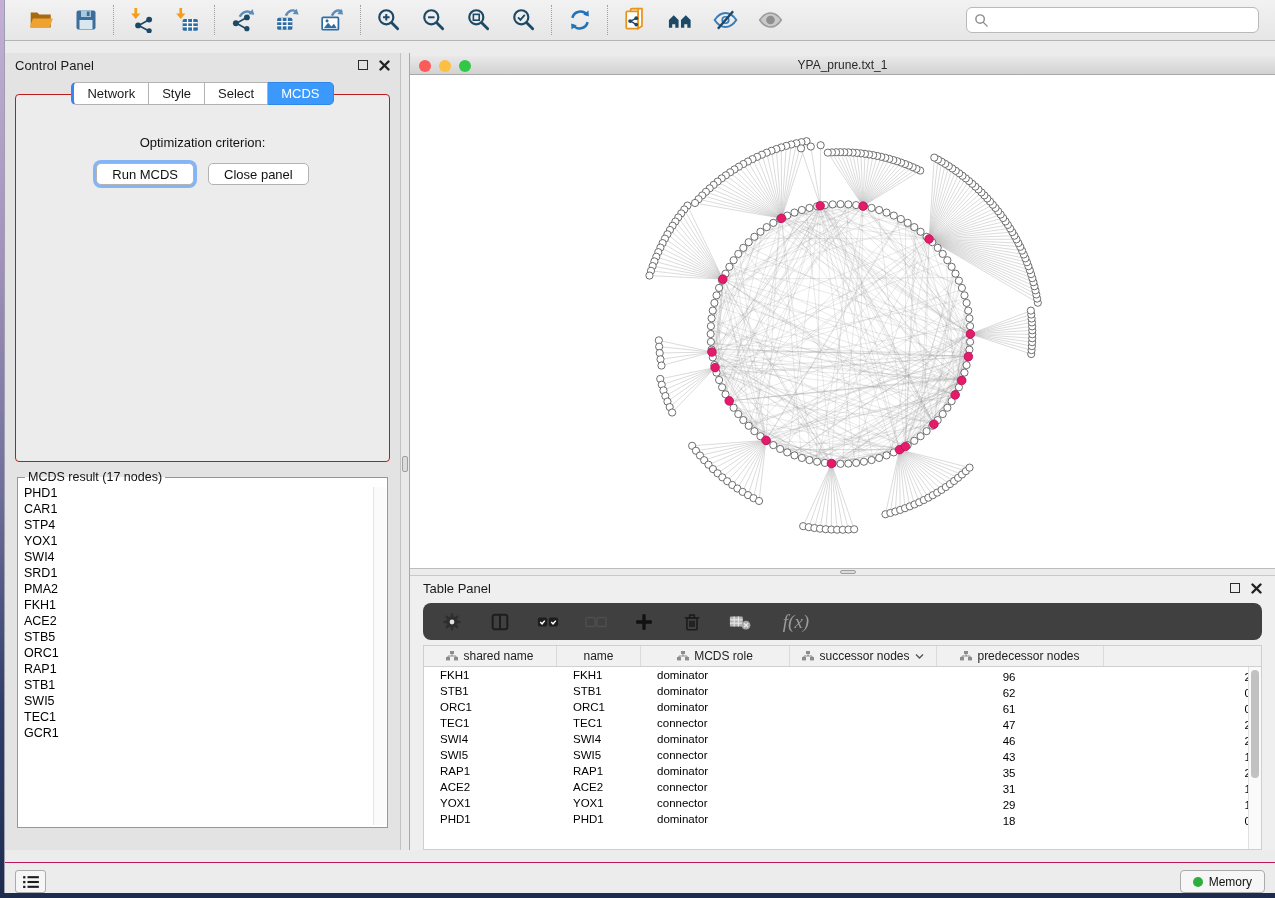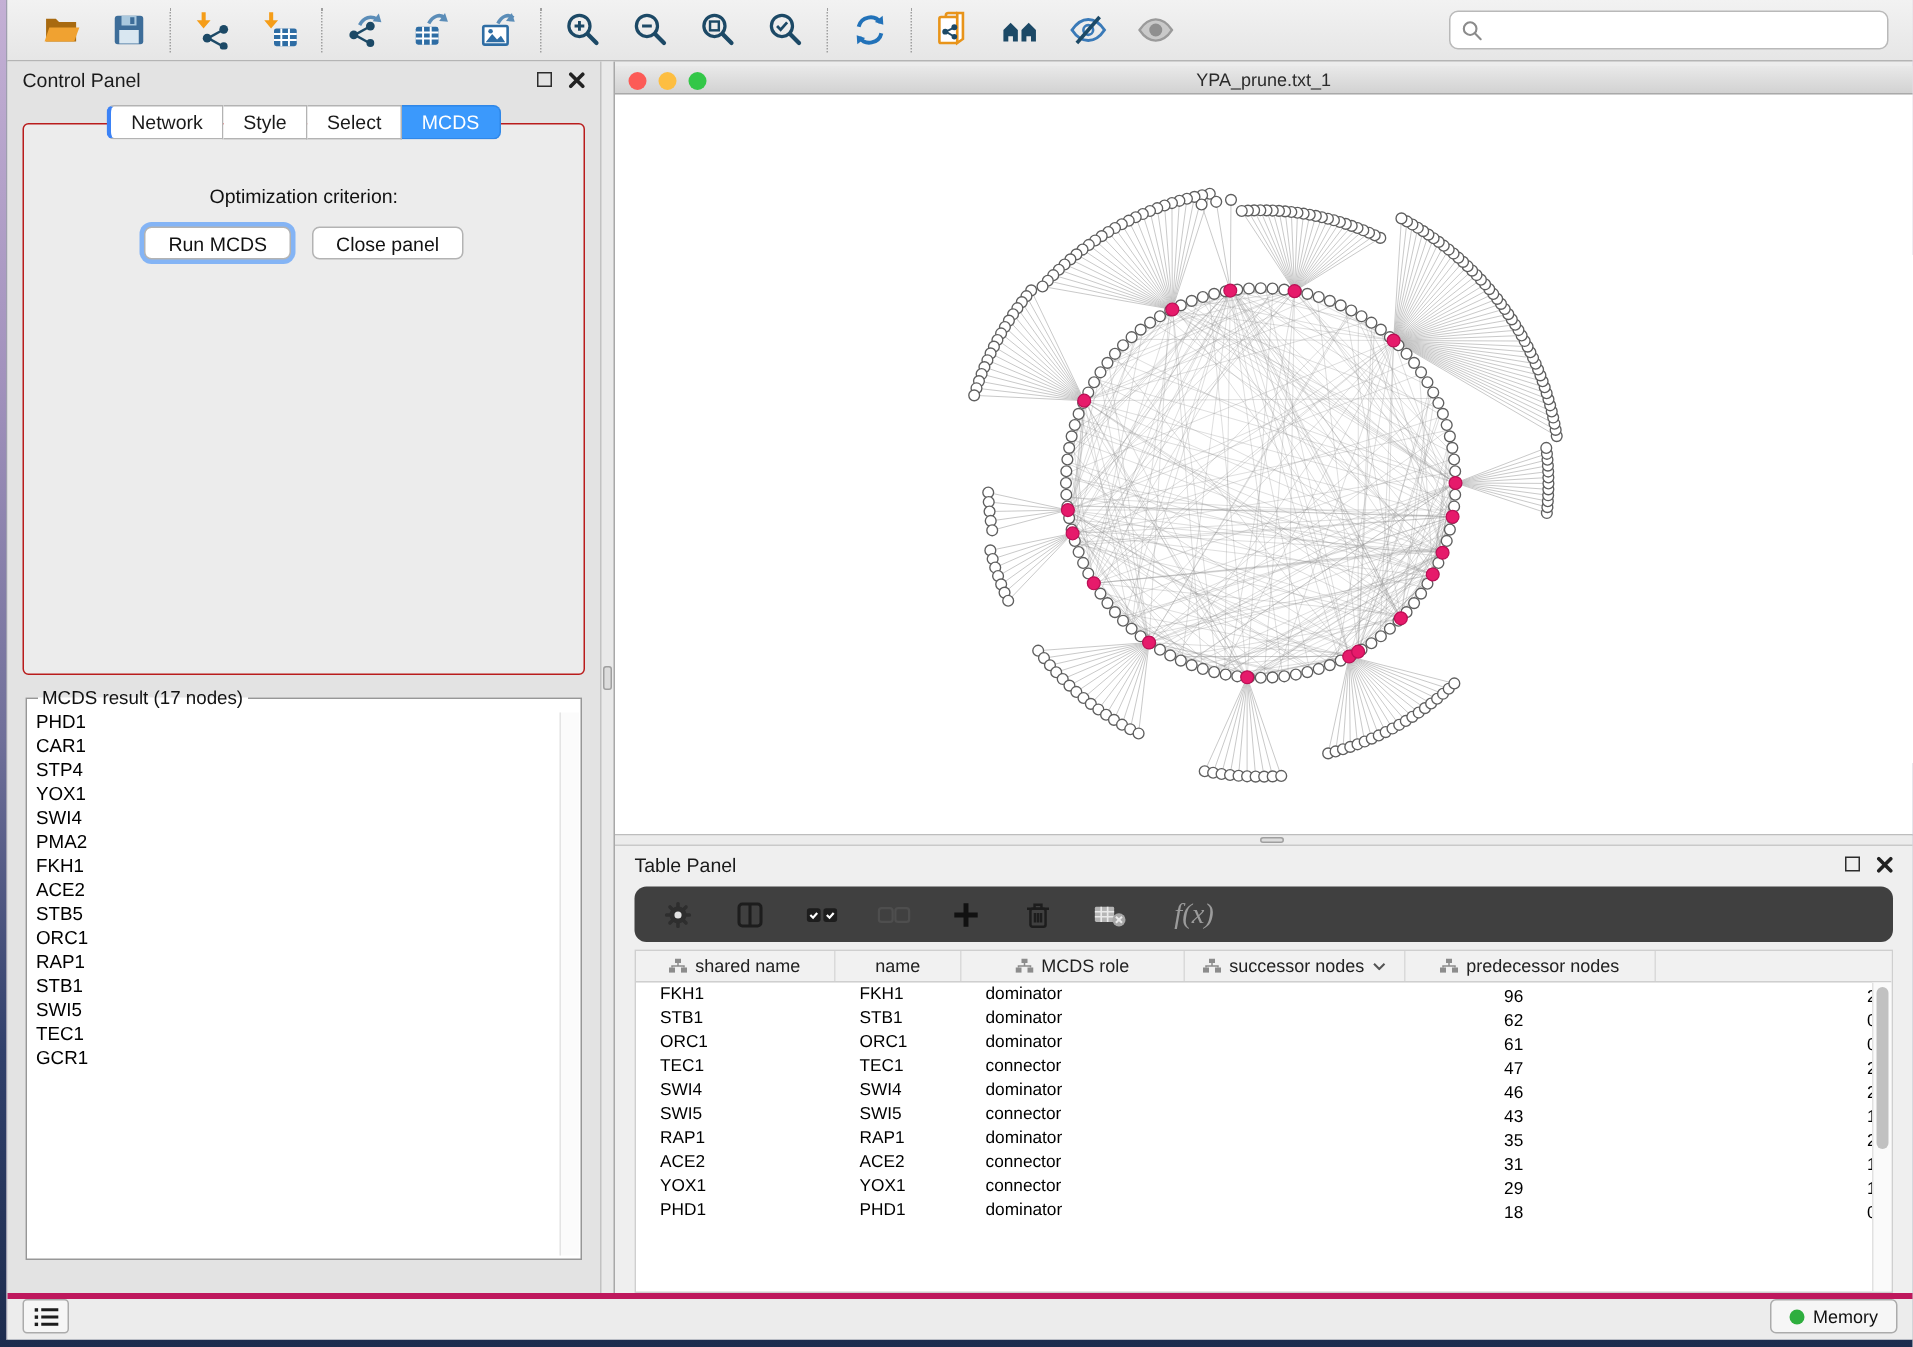--- a/index.html
+++ b/index.html
@@ -5,20 +5,21 @@
   * { box-sizing: border-box; margin: 0; padding: 0; }
   html,body { width:1275px; height:898px; overflow:hidden; }
   body {
     font-family:"Liberation Sans", sans-serif;
     background:linear-gradient(180deg,#c4b0d5 0%, #a292bd 28%, #6f6f99 55%, #31406b 78%, #1d2c4e 100%);
   }
   #app {
     position:absolute; left:4px; top:0; right:0; bottom:5px;
     background:#ececec; display:flex; flex-direction:column;
     border-left:1px solid #9e9eae;
+    gap:12px;
   }
   
   .toolbar { flex:0 0 41px; display:flex; align-items:center; background:linear-gradient(#f2f2f2,#e6e6e6); border-bottom:1px solid #b4b4b4; padding:0 8px; }
   .tgroup { display:flex; align-items:center; gap:18px; padding:0 14px; }
   .tsep { width:0; height:30px; border-left:1px dotted #9f9f9f; }
   .tbtn { width:27px; height:27px; display:flex; align-items:center; justify-content:center; cursor:default; }
   .search { margin-left:auto; margin-right:8px; width:293px; height:26px; background:#fff; border:1px solid #b9b9b9; border-radius:6px; display:flex; align-items:center; padding:0 7px; gap:6px; }
   .search input { border:none; outline:none; flex:1; font-size:13px; font-family:"Liberation Sans",sans-serif; background:transparent; }
   
   .main { flex:1; display:flex; min-height:0; }
@@ -66,21 +67,21 @@
   .thead { display:flex; height:21px; background:#f1f1f1; border-bottom:1px solid #cfcfcf; }
   .th { display:flex; align-items:center; justify-content:center; gap:5px; font-size:12px; color:#222; border-right:1px solid #dadada; overflow:hidden; white-space:nowrap; }
   .th.filler { flex:1; border-right:none; }
   .tr { display:flex; height:16px; align-items:center; font-size:11.5px; color:#000; }
   .td { overflow:hidden; white-space:nowrap; padding-left:16px; }
   .td.right { text-align:right; padding-left:0; padding-right:10px; }
   .vscroll { position:absolute; top:21px; right:0; bottom:0; width:13px; background:#fafafa; border-left:1px solid #e1e1e1; }
   .vthumb { position:absolute; top:3px; left:2px; width:8px; height:108px; background:#c1c1c1; border-radius:4px; }
   .tp-tabs { flex:0 0 30px; display:flex; justify-content:center; align-items:center; }
   
-  .statusbar { flex:0 0 31px; border-top:4px solid #be185d; background:#ececec; display:flex; align-items:flex-start; padding:0 10px; }
+  .statusbar { flex:0 0 31px; border-top:1px solid #be185d; background:#ececec; display:flex; align-items:flex-end; padding:0 10px; }
   .sq-btn { width:31px; height:23px; background:#f6f6f6; border:1px solid #ababab; border-radius:3px; display:flex; align-items:center; justify-content:center; }
   .memory-btn { margin-left:auto; height:23px; background:#f6f6f6; border:1px solid #ababab; border-radius:4px; display:flex; align-items:center; gap:6px; padding:0 12px; font-size:12px; color:#111; }
   .mem-dot { width:10px; height:10px; border-radius:50%; background:var(--memgreen,#2eae3e); }
   .xicon line { stroke:#222; stroke-width:2.4; stroke-linecap:round; }
 </style>
 </head>
 <body>
 
 <div id="app">
 
@@ -286,20 +287,21 @@
         </div>
       </div>
       <fieldset class="resultbox">
         <legend>MCDS result (17 nodes)</legend>
         <div class="result-list" id="mcds-list">
             <div>PHD1</div>
             <div>CAR1</div>
             <div>STP4</div>
             <div>YOX1</div>
             <div>SWI4</div>
+            <div>SRD1</div>
             <div>PMA2</div>
             <div>FKH1</div>
             <div>ACE2</div>
             <div>STB5</div>
             <div>ORC1</div>
             <div>RAP1</div>
             <div>STB1</div>
             <div>SWI5</div>
             <div>TEC1</div>
             <div>GCR1</div>

